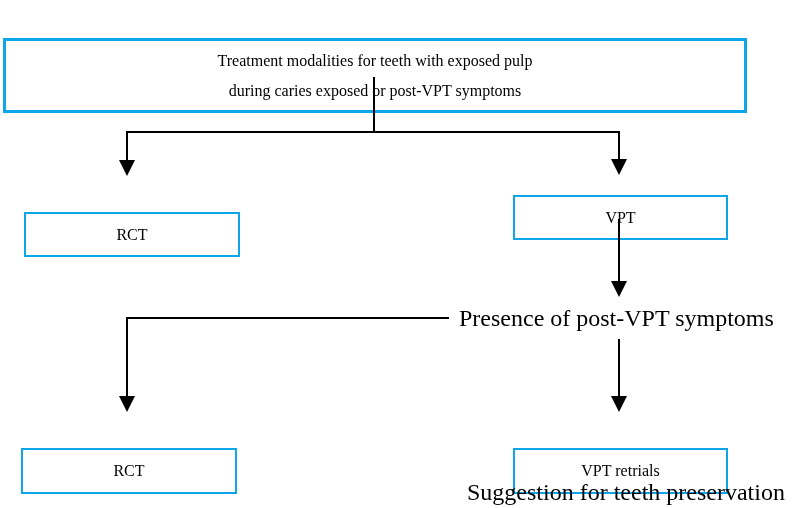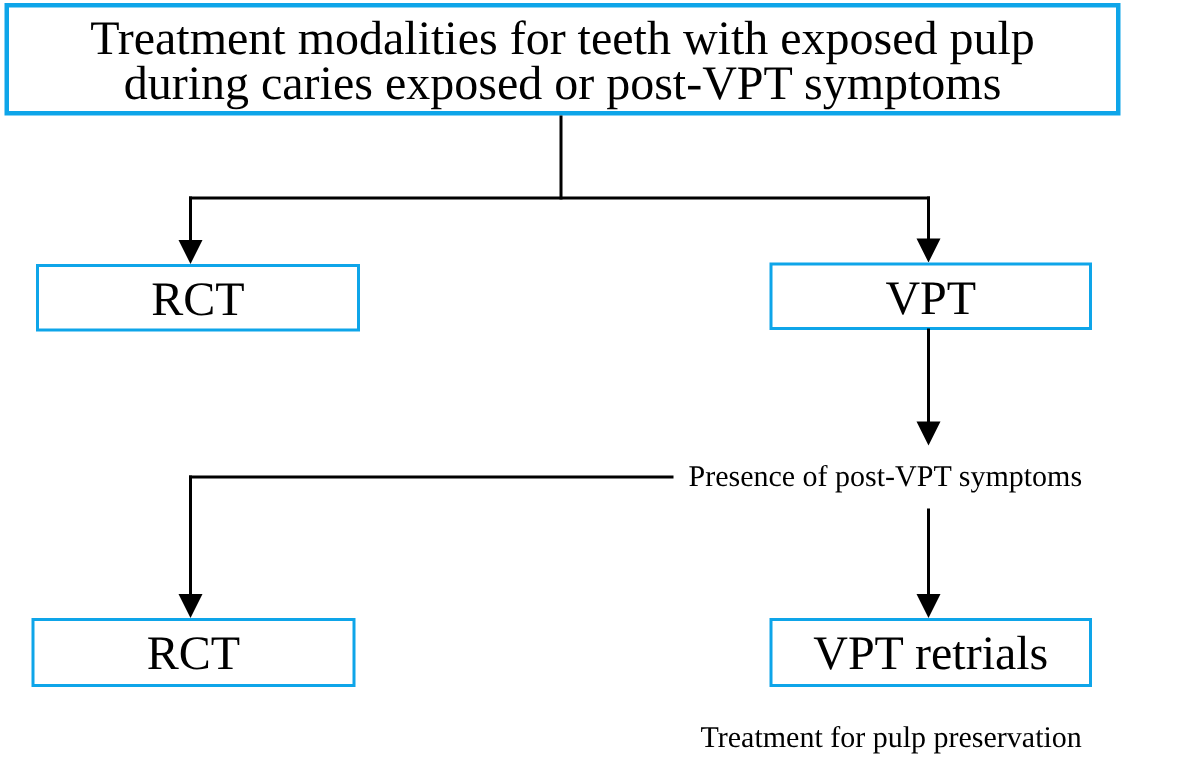--- a/index.html
+++ b/index.html
@@ -20,27 +20,28 @@
   .box {
     position: absolute;
     box-sizing: border-box;
     border: 2px solid #0ea5e9;
     background: #ffffff;
     display: flex;
     flex-direction: column;
     align-items: center;
     justify-content: center;
     text-align: center;
-    font-size: 32px;
+    font-size: 16px;
     line-height: 30px;
     white-space: nowrap;
+    margin-top: 36px;
   }
   #box-root        { left: 3px;   top: 2px;   width: 744px; height: 75px; border-width: 3px; }
   #box-rct-top     { left: 24px;  top: 176px; width: 216px; height: 45px; }
-  #box-vpt-top     { left: 513px; top: 175px; width: 215px; height: 45px; }
+  #box-vpt-top     { left: 513px; top: 159px; width: 215px; height: 45px; }
   #box-rct-bottom  { left: 21px;  top: 412px; width: 216px; height: 46px; }
   #box-vpt-retrial { left: 513px; top: 412px; width: 215px; height: 46px; }
 
   
   .line {
     position: absolute;
     background: #000000;
   }
   #stem-root          { left: 373px; top: 77px;  width: 2px;   height: 56px; }
   #branch-top         { left: 126px; top: 131px; width: 494px; height: 2px;  }
@@ -62,21 +63,21 @@
   }
   #head-left-top     { left: 119px; top: 160px; }
   #head-right-top    { left: 611px; top: 159px; }
   #head-vpt-decision { left: 611px; top: 281px; }
   #head-left-bottom  { left: 119px; top: 396px; }
   #head-right-bottom { left: 611px; top: 396px; }
 
   
   .floating-label {
     position: absolute;
-    font-size: 20px;
+    font-size: 24px;
     line-height: 27px;
     white-space: nowrap;
   }
   #decision-label { left: 459px; top: 305px; }
   #caption-left   { left: 7px;   top: 478px; line-height: 28px; }
   #caption-right  { left: 467px; top: 478px; line-height: 28px; }
 </style>
 </head>
 <body>
 
@@ -112,15 +113,15 @@
   <div class="line" id="drop-right-bottom"></div>
   <div class="arrowhead" id="head-right-bottom"></div>
 
   <div class="box" id="box-rct-bottom">
     <div>RCT</div>
   </div>
   <div class="box" id="box-vpt-retrial">
     <div>VPT retrials</div>
   </div>
 
-  <div class="floating-label" id="caption-right">Treatment for pulp preservation</div>
+  <div class="floating-label" id="caption-right">Suggestion for teeth preservation</div>
 
 </div>
 
 </body></html>

